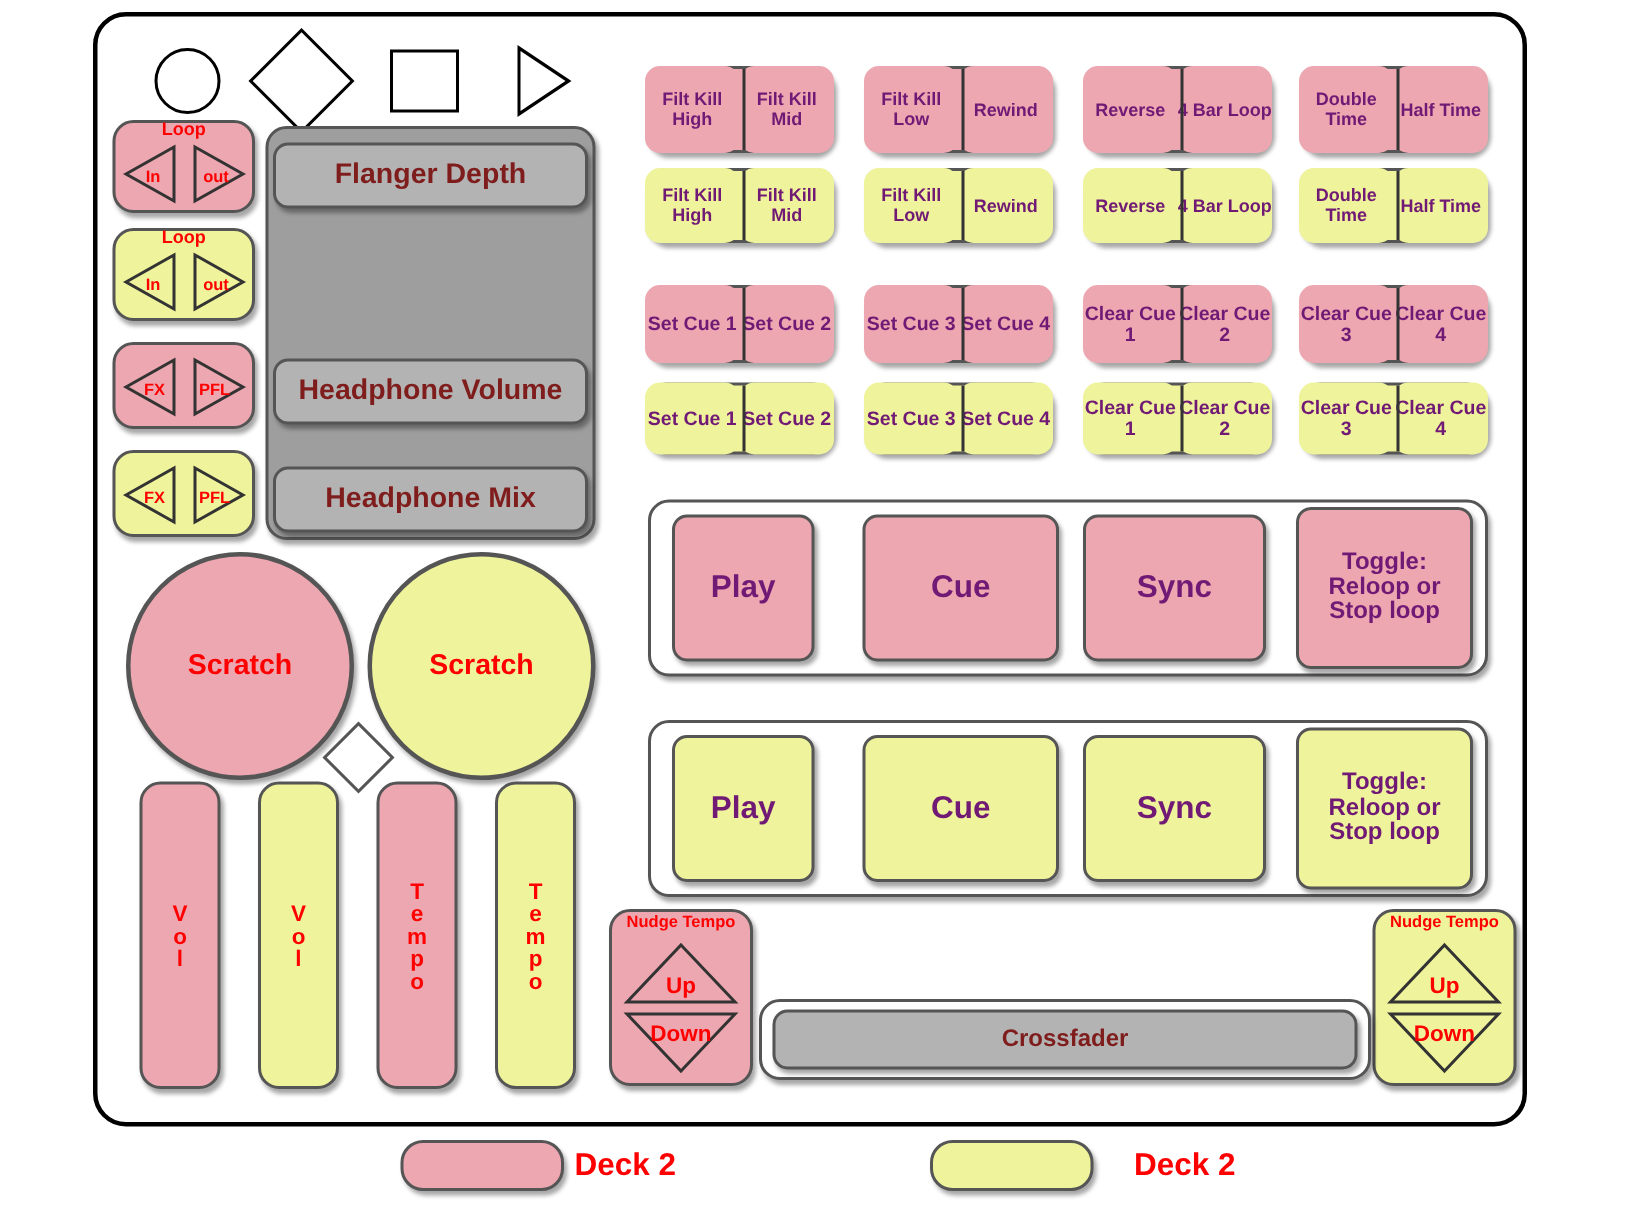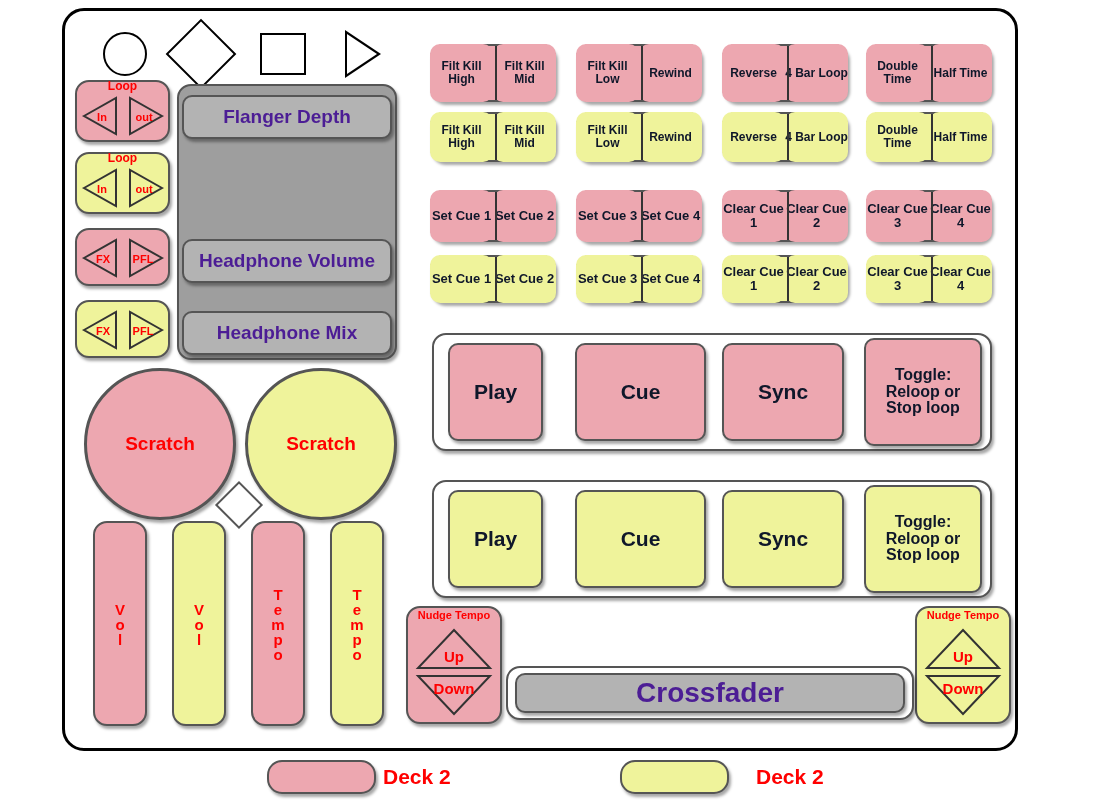--- a/index.html
+++ b/index.html
@@ -11,24 +11,24 @@
 
   
   .shape{position:absolute;}
   .circ{left:103px;top:32px;width:40px;height:40px;border:2px solid #000;border-radius:50%;background:#fff;}
   .diam{left:176px;top:29px;width:46px;height:46px;border:2px solid #000;background:#fff;transform:rotate(45deg);}
   .sq{left:260px;top:33px;width:42px;height:38px;border:2px solid #000;background:#fff;}
   .tri{left:345px;top:30px;width:0;height:0;border-left:36px solid #000;border-top:24px solid transparent;border-bottom:24px solid transparent;}
   .tri-in{position:absolute;left:347px;top:34px;width:0;height:0;border-left:30px solid #fff;border-top:20px solid transparent;border-bottom:20px solid transparent;}
 
   
-  .pad{position:absolute;box-sizing:border-box;border:2px solid #555;border-radius:10px;display:flex;align-items:center;justify-content:center;text-align:center;color:#0f172a;font-weight:bold;line-height:1.05;}
+  .pad{position:absolute;box-sizing:border-box;border:2px solid #555;border-radius:10px;display:flex;align-items:center;justify-content:center;text-align:center;color:#701a75;font-weight:bold;line-height:1.05;}
   .d1{background:#eda7b0;}
   .d2{background:#eff39b;}
-  .grey{background:#b3b3b3;border:2px solid #555;color:#4c1d95;}
+  .grey{background:#b3b3b3;border:2px solid #555;color:#7f1d1d;}
 
   
   .grp{position:absolute;box-sizing:border-box;border:2px solid #555;border-radius:14px;}
 
   .lbl{position:absolute;color:#ff0000;font-weight:bold;text-align:center;line-height:1.05;}
 
   .sepv{position:absolute;width:2px;background:#333;}
 
   
   .knob{position:absolute;border-radius:50%;border:3px solid #555;display:flex;align-items:center;justify-content:center;color:#ff0000;font-weight:bold;font-size:19px;}
@@ -227,20 +227,20 @@
   <svg style="position:absolute;left:923px;top:626px;" width="80" height="46">
     <polygon points="40,4 76,42 4,42" fill="#eff39b" stroke="#333" stroke-width="2"></polygon>
     <text x="40" y="36" fill="#ff0000" font-size="15" font-weight="bold" text-anchor="middle" font-family="Liberation Sans">Up</text>
   </svg>
   <svg style="position:absolute;left:923px;top:672px;" width="80" height="46">
     <polygon points="40,42 76,4 4,4" fill="#eff39b" stroke="#333" stroke-width="2"></polygon>
     <text x="40" y="22" fill="#ff0000" font-size="15" font-weight="bold" text-anchor="middle" font-family="Liberation Sans">Down</text>
   </svg>
 
   <div class="grp shadow" style="left:506px;top:666px;width:408px;height:54px;background:#fff;"></div>
-  <div class="pad grey shadow" style="left:515px;top:673px;width:390px;height:40px;font-size:28px;">Crossfader</div>
+  <div class="pad grey shadow" style="left:515px;top:673px;width:390px;height:40px;font-size:16px;">Crossfader</div>
 
   <div class="legpill d1 shadow" style="left:267px;top:760px;"></div>
   <div class="legtxt" style="left:383px;top:765px;">Deck 2</div>
   <div class="legpill d2 shadow" style="left:620px;top:760px;"></div>
   <div class="legtxt" style="left:756px;top:765px;">Deck 2</div>
 
 </div>
 
 </body></html>

